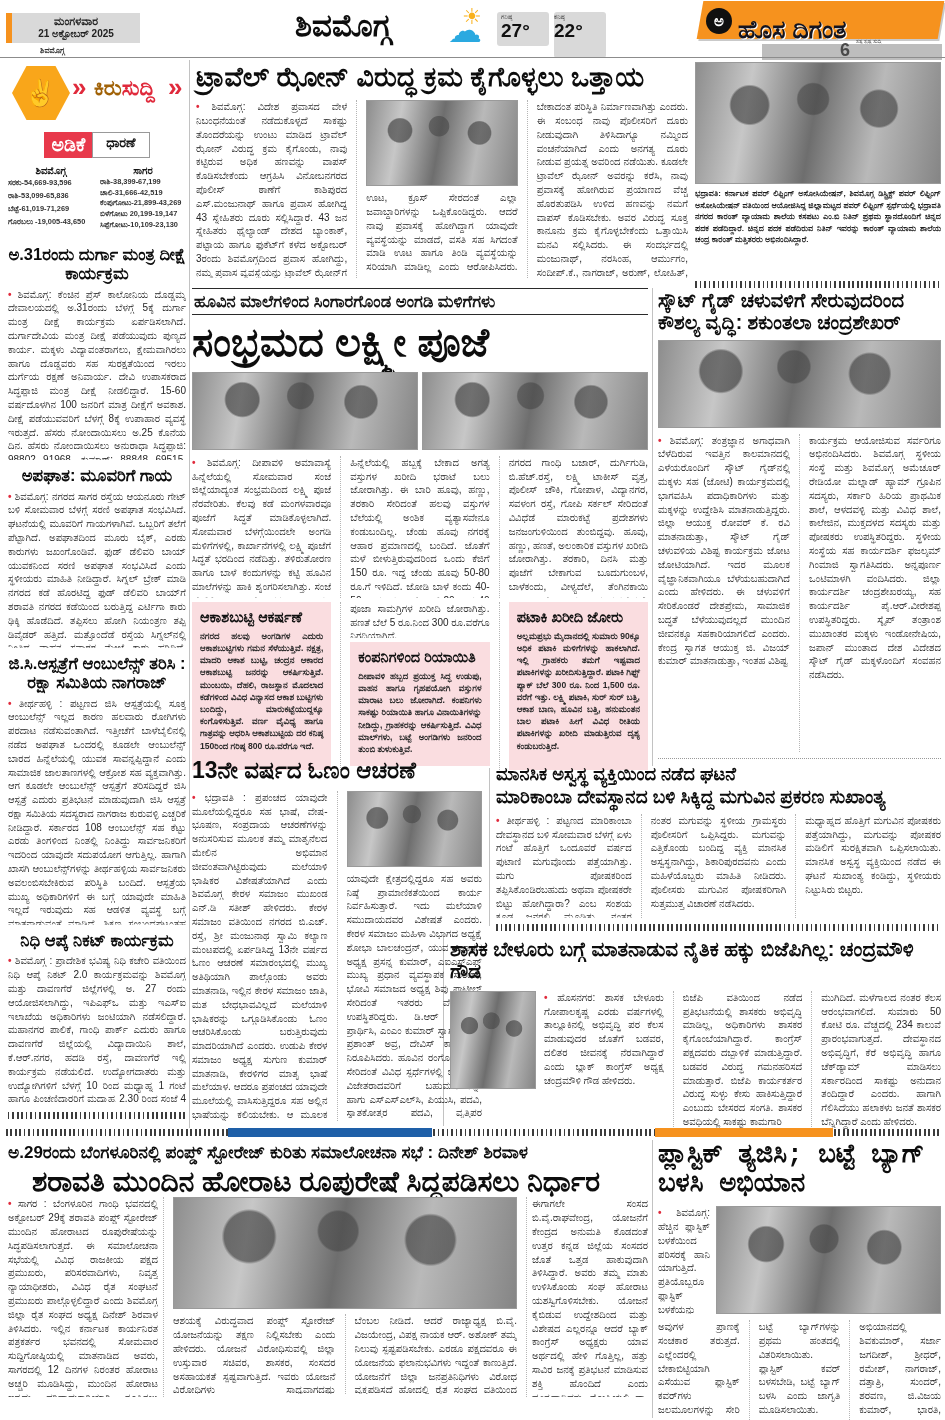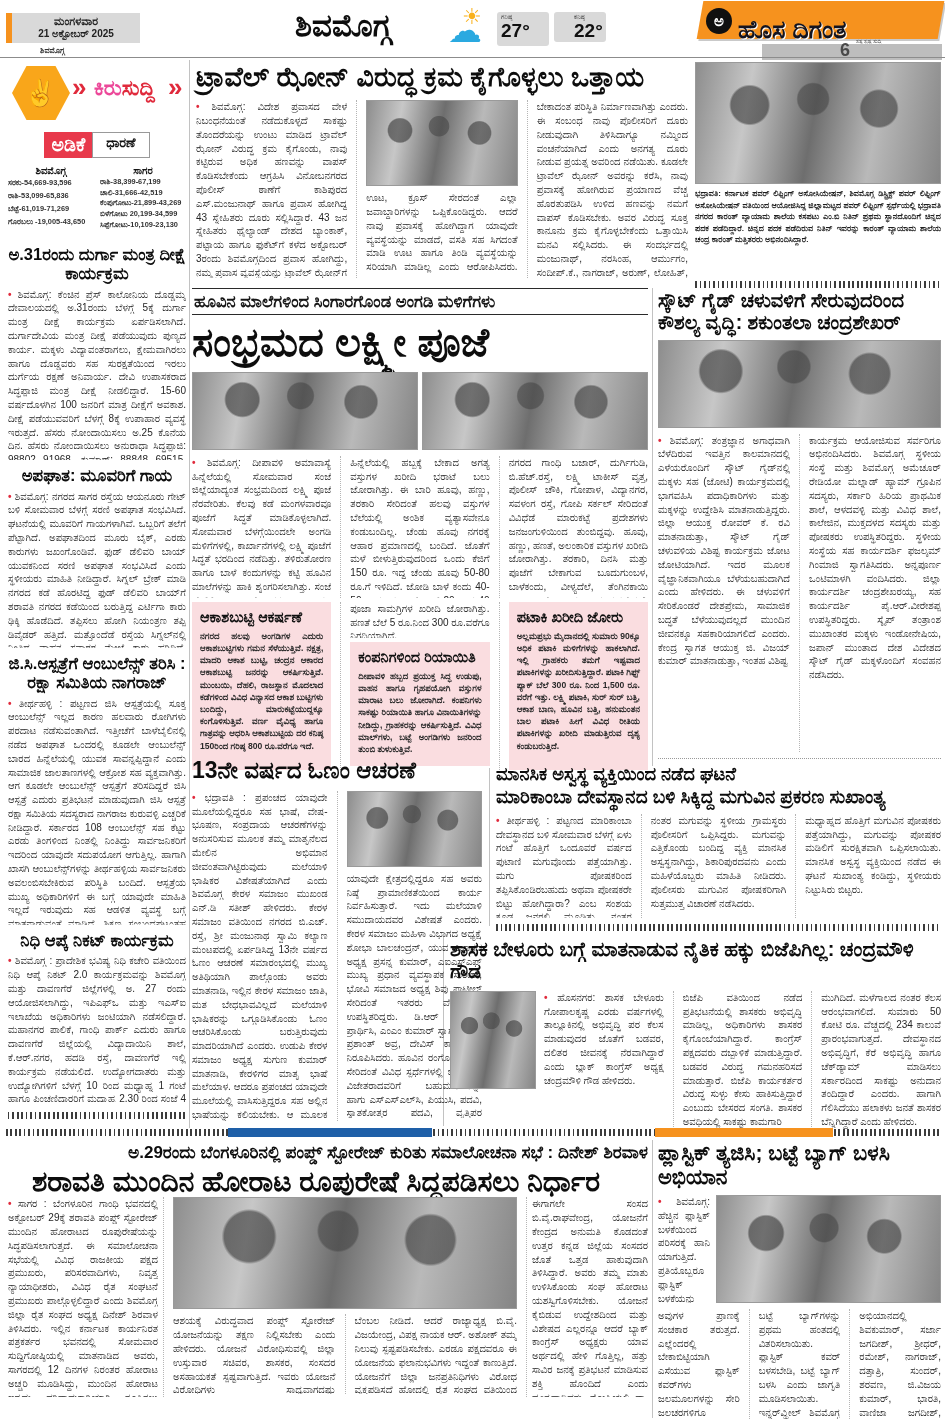--- a/index.html
+++ b/index.html
@@ -43,21 +43,21 @@
 
   <div class="abs" style="left:295px;top:8px;font-size:31px;font-weight:bold;color:#0d0d0d;">ಶಿವಮೊಗ್ಗ</div>
   <div class="abs" style="left:448px;top:8px;width:42px;height:40px;">
     <span style="position:absolute;left:14px;top:-4px;font-size:22px;color:#f9c built11a;color:#f9b11a;">☀</span>
     <span style="position:absolute;left:0;top:2px;font-size:34px;color:#2aa9e0;">☁</span>
   </div>
   <div class="abs graychip" style="left:497px;top:12px;width:52px;height:34px;border-radius:3px;padding:1px 4px;box-sizing:border-box;">
     <div style="font-size:6.5px;color:#444;">ಗರಿಷ್ಠ</div>
     <div style="font-size:19px;font-weight:bold;color:#111;line-height:1;">27°</div>
   </div>
-  <div class="abs graychip" style="left:554px;top:12px;width:52px;height:30px;border-radius:3px;padding:1px 20px;box-sizing:border-box;">
+  <div class="abs graychip" style="left:554px;top:12px;width:52px;height:46px;border-radius:3px;padding:1px 0;box-sizing:border-box;">
     <div style="font-size:6.5px;color:#444;">ಕನಿಷ್ಠ</div>
     <div style="font-size:19px;font-weight:bold;color:#111;line-height:1;">22°</div>
   </div>
 
   <div class="abs" style="left:700px;top:1px;width:241px;height:38px;background:#f6921e;transform:skewX(-10deg);box-shadow:2px 2px 0 #c9c9c9;"></div>
   <div class="abs" style="left:706px;top:3px;width:235px;height:36px;display:flex;align-items:center;gap:6px;">
     <span style="width:26px;height:26px;border-radius:50%;background:#101010;color:#fff;display:inline-flex;align-items:center;justify-content:center;font-size:15px;font-weight:bold;">ಅ</span>
     <span style="font-size:25px;font-weight:bold;color:#14141f;text-shadow:1px 1px 0 #ffffff;margin-top:18px;">ಹೊಸ ದಿಗಂತ</span>
   </div>
   <div class="abs" style="left:856px;top:38px;font-size:5.5px;color:#333;">ಸತ್ಯ ಸ್ಪಷ್ಟ ಸುದ್ದಿ</div>
@@ -70,21 +70,21 @@
   <div class="abs vrule" style="left:652px;top:288px;height:478px;"></div>
   <div class="abs vrule" style="left:489px;top:768px;height:158px;"></div>
   <div class="abs vrule" style="left:443px;top:936px;height:190px;"></div>
   <div class="abs vrule" style="left:652px;top:1140px;height:278px;"></div>
 
   <div class="abs" style="left:8px;top:64px;width:178px;">
     <div style="position:relative;height:66px;">
       <span style="position:absolute;left:4px;top:2px;width:58px;height:54px;background:#f9a61a;clip-path:polygon(25% 0,75% 0,100% 50%,75% 100%,25% 100%,0 50%);display:flex;align-items:center;justify-content:center;font-size:26px;color:#fff;">✌</span>
       <span class="chev" style="position:absolute;left:64px;top:8px;">»</span>
       <span style="position:absolute;left:86px;top:12px;font-size:21px;font-weight:bold;">
-        <span style="color:#ec4899;font-family:Liberation Mono, monospace;">ಕಿರು</span><span class="red">ಸುದ್ದಿ</span>
+        <span style="color:#a16207;font-family:Liberation Mono, monospace;">ಕಿರು</span><span class="red">ಸುದ್ದಿ</span>
       </span>
       <span class="chev" style="position:absolute;left:160px;top:8px;">»</span>
     </div>
     <div style="display:flex;justify-content:center;gap:0;margin-top:2px;">
       <span style="background:#e8394b;color:#fff;font-size:19px;font-weight:bold;padding:2px 7px;">ಅಡಿಕೆ</span>
       <span style="border:1px solid #999;color:#111;font-size:13px;font-weight:bold;padding:2px 13px;">ಧಾರಣೆ</span>
     </div>
     <div style="display:flex;gap:6px;margin-top:7px;">
       <div style="flex:1;">
         <div style="text-align:center;font-size:10px;font-weight:bold;">ಶಿವಮೊಗ್ಗ</div>
@@ -94,21 +94,21 @@
           <div>ಬೆಟ್ಟೆ-61,019-71,269</div>
           <div>ಗೊರಬಲು -19,005-43,650</div>
         </div>
       </div>
       <div style="flex:1;">
         <div style="text-align:center;font-size:10px;font-weight:bold;">ಸಾಗರ</div>
         <div style="font-size:7.4px;font-weight:bold;line-height:1.45;color:#333;">
           <div>ರಾಶಿ-38,399-67,199</div>
           <div>ಚಾಲಿ-31,666-42,519</div>
           <div>ಕೆಂಪುಗೋಟು-21,899-43,269</div>
-          <div>ಬಿಳೆಗೋಟು 20,199-34,599</div>
+          <div>ಬಿಳೆಗೋಟು 20,199-19,147</div>
           <div>ಸಿಪ್ಪೆಗೋಟು-10,109-23,130</div>
         </div>
       </div>
     </div>
 
     <div style="margin-top:14px;">
       <div class="sb-title">ಅ.31ರಂದು ದುರ್ಗಾ ಮಂತ್ರ ದೀಕ್ಷೆ ಕಾರ್ಯಕ್ರಮ</div>
       <div class="bodytxt dl" style="margin-top:5px;height:172px;">ಶಿವಮೊಗ್ಗ: ಕೆಂಚಿನ ಪ್ರೆಸ್ ಕಾಲೋನಿಯ ದೊಡ್ಡಮ್ಮ ದೇವಾಲಯದಲ್ಲಿ ಅ.31ರಂದು ಬೆಳಗ್ಗೆ 5ಕ್ಕೆ ದುರ್ಗಾ ಮಂತ್ರ ದೀಕ್ಷೆ ಕಾರ್ಯಕ್ರಮ ಏರ್ಪಡಿಸಲಾಗಿದೆ. ದುರ್ಗಾದೇವಿಯ ಮಂತ್ರ ದೀಕ್ಷೆ ಪಡೆಯುವುದು ಪುಣ್ಯದ ಕಾರ್ಯ. ಮಕ್ಕಳು ವಿದ್ಯಾವಂತರಾಗಲು, ಕ್ಷೇಮವಾಗಿರಲು ಹಾಗೂ ದೊಡ್ಡವರು ಸಹ ಸುರಕ್ಷತೆಯಿಂದ ಇರಲು ದುರ್ಗೆಯ ರಕ್ಷಣೆ ಅನಿವಾರ್ಯ. ದೇವಿ ಉಪಾಸಕರಾದ ಸಿದ್ಧಪ್ಪಾಜಿ ಮಂತ್ರ ದೀಕ್ಷೆ ನೀಡಲಿದ್ದಾರೆ. 15-60 ವರ್ಷದೊಳಗಿನ 100 ಜನರಿಗೆ ಮಾತ್ರ ದೀಕ್ಷೆಗೆ ಅವಕಾಶ. ದೀಕ್ಷೆ ಪಡೆಯುವವರಿಗೆ ಬೆಳಗ್ಗೆ 8ಕ್ಕೆ ಉಪಾಹಾರ ವ್ಯವಸ್ಥೆ ಇರುತ್ತದೆ. ಹೆಸರು ನೋಂದಾಯಿಸಲು ಅ.25 ಕೊನೆಯ ದಿನ. ಹೆಸರು ನೋಂದಾಯಿಸಲು ಅನುರಾಧಾ ಸಿದ್ಧಪ್ಪಾಜಿ: 98802 91968, ಕುಮಾರ್: 88848 69515, ಸತೀಶ್: 99453 11477, ಗಣೇಂದ್ರ : 9972161461 ಇಲ್ಲಿಗೆ ಸಂಪರ್ಕಿಸಬಹುದು.</div>
     </div>
     <div style="margin-top:6px;">
@@ -223,37 +223,37 @@
         <div class="col bodytxt">ಮುಗಿದಿದೆ. ಮಳೆಗಾಲದ ನಂತರ ಕೆಲಸ ಆರಂಭವಾಗಲಿದೆ. ಸುಮಾರು 50 ಕೋಟಿ ರೂ. ವೆಚ್ಚದಲ್ಲಿ 234 ಕಾಲುವೆ ಪ್ರಾರಂಭವಾಗುತ್ತದೆ. ದೇವಸ್ಥಾನದ ಅಭಿವೃದ್ಧಿಗೆ, ಕೆರೆ ಅಭಿವೃದ್ಧಿ ಹಾಗೂ ಚೆಕ್‌ಡ್ಯಾಮ್ ಮಾಡಿಸಲು ಸರ್ಕಾರದಿಂದ ಸಾಕಷ್ಟು ಅನುದಾನ ತಂದಿದ್ದಾರೆ ಎಂದರು.   ಹಾಗಾಗಿ ಗೆಲಿಸಿದೆಯು ಹಲಾಕಳು ಜನತೆ ಶಾಸಕರ ಬೆನ್ನಿಗಿದ್ದಾರೆ ಎಂದು ಹೇಳಿದರು.</div>
       </div>
     </div>
   </div>
 
   <div class="abs hatch" style="left:6px;top:1129px;width:935px;"></div>
   <div class="abs" style="left:228px;top:1128px;width:204px;height:9px;background:#1e5fa8;"></div>
   <div class="abs" style="left:655px;top:1128px;width:178px;height:9px;background:#f6921e;"></div>
 
   <div class="abs" style="left:8px;top:1143px;width:640px;">
-    <div class="hl" style="font-size:17px;text-align:right;">ಅ.29ರಂದು ಬೆಂಗಳೂರಿನಲ್ಲಿ ಪಂಪ್ಡ್ ಸ್ಟೋರೇಜ್ ಕುರಿತು ಸಮಾಲೋಚನಾ ಸಭೆ : ದಿನೇಶ್ ಶಿರವಾಳ</div>
+    <div class="hl" style="font-size:17px;">ಅ.29ರಂದು ಬೆಂಗಳೂರಿನಲ್ಲಿ ಪಂಪ್ಡ್ ಸ್ಟೋರೇಜ್ ಕುರಿತು ಸಮಾಲೋಚನಾ ಸಭೆ : ದಿನೇಶ್ ಶಿರವಾಳ</div>
     <div class="hl" style="font-size:28px;margin-top:4px;margin-left:24px;">ಶರಾವತಿ ಮುಂದಿನ ಹೋರಾಟ ರೂಪುರೇಷೆ ಸಿದ್ಧಪಡಿಸಲು ನಿರ್ಧಾರ</div>
     <div style="display:flex;gap:5px;height:200px;">
       <div class="bodytxt dl" style="width:150px;overflow:hidden;">ಸಾಗರ : ಬೆಂಗಳೂರಿನ ಗಾಂಧಿ ಭವನದಲ್ಲಿ ಅಕ್ಟೋಬರ್ 29ಕ್ಕೆ ಶರಾವತಿ ಪಂಪ್ಡ್ ಸ್ಟೋರೇಜ್ ಮುಂದಿನ ಹೋರಾಟದ ರೂಪುರೇಷೆಯನ್ನು ಸಿದ್ಧಪಡಿಸಲಾಗುತ್ತದೆ. ಈ ಸಮಾಲೋಚನಾ ಸಭೆಯಲ್ಲಿ ವಿವಿಧ ರಾಜಕೀಯ ಪಕ್ಷದ ಪ್ರಮುಖರು, ಪರಿಸರವಾದಿಗಳು, ನಿವೃತ್ತ ನ್ಯಾಯಾಧೀಶರು, ವಿವಿಧ ರೈತ ಸಂಘಟನೆ ಪ್ರಮುಖರು ಪಾಲ್ಗೊಳ್ಳಲಿದ್ದಾರೆ ಎಂದು ಶಿವಮೊಗ್ಗ ಜಿಲ್ಲಾ ರೈತ ಸಂಘದ ಅಧ್ಯಕ್ಷ ದಿನೇಶ್ ಶಿರವಾಳ ತಿಳಿಸಿದರು.   ಇಲ್ಲಿನ ಕರ್ನಾಟಕ ಕಾರ್ಯನಿರತ ಪತ್ರಕರ್ತರ ಭವನದಲ್ಲಿ ಸೋಮವಾರ ಸುದ್ದಿಗೋಷ್ಠಿಯಲ್ಲಿ ಮಾತನಾಡಿದ ಅವರು, ಸಾಗರದಲ್ಲಿ 12 ದಿನಗಳ ನಿರಂತರ ಹೋರಾಟ ಅಚ್ಚರಿ ಮೂಡಿಸಿದ್ದು, ಮುಂದಿನ ಹೋರಾಟ ಇನ್ನಷ್ಟು ಪರಿಣಾಮಕಾರಿಯಾಗಿ ರೂಪಿಸಲು ಬೆಂಗಳೂರಿನ ಗಾಂಧಿ ಭವನದಲ್ಲಿ ನಡೆಯುವ ಸಭೆ ಪ್ರಮುಖವಾಗಿದೆ. ಸರ್ಕಾರದ ಜನರ</div>
       <div style="width:344px;border-left:1px dotted #b5b5b5;border-right:1px dotted #b5b5b5;padding:0 9px;">
         <div class="photo" style="height:112px;"></div>
         <div class="cols" style="margin-top:5px;height:80px;">
           <div class="col bodytxt">ಆಶಯಕ್ಕೆ ವಿರುದ್ಧವಾದ ಪಂಪ್ಡ್ ಸ್ಟೋರೇಜ್ ಯೋಜನೆಯನ್ನು ತಕ್ಷಣ ನಿಲ್ಲಿಸಬೇಕು ಎಂದು ಹೇಳಿದರು.   ಯೋಜನೆ ವಿರೋಧಿಸುವಲ್ಲಿ ಜಿಲ್ಲಾ ಉಸ್ತುವಾರ ಸಚಿವರ, ಶಾಸಕರ, ಸಂಸದರ ಅಸಹಾಯಕತೆ ಸ್ಪಷ್ಟವಾಗುತ್ತಿದೆ. ಇವರು ಯೋಜನೆ ವಿರೋಧಿಗಳು ಸಾಧ್ಯವಾಗದಷ್ಟು ಅಸಹಾಯಕರಾಗಿದ್ದಾರೆ. ಯೋಜನೆಗೆ ಒಪ್ಪಿಗೆ ನೀಡಿದರೆ ನಮ್ಮವರನ್ನು ನಾವು ಬಲಿ ಕೊಟ್ಟಂತೆ ಆಗುತ್ತದೆ ಎನ್ನುವ ಅರಿವು ಜನಪ್ರತಿನಿಧಿಗಳಿಗೆ ಬರಬೇಕು. ಬಿಜೆಪಿ ಸ್ಥಳೀಯ ಮಟ್ಟದಲ್ಲಿ ಯೋಜನೆಗೆ</div>
           <div class="col bodytxt">ಬೆಂಬಲ ನೀಡಿದೆ. ಆದರೆ ರಾಜ್ಯಾಧ್ಯಕ್ಷ ಬಿ.ವೈ. ವಿಜಯೇಂದ್ರ, ವಿಪಕ್ಷ ನಾಯಕ ಆರ್. ಅಶೋಕ್ ತಮ್ಮ ನಿಲುವು ಸ್ಪಷ್ಟಪಡಿಸಬೇಕು. ಎರಡೂ ಪಕ್ಷದವರೂ ಈ ಯೋಜನೆಯ ಫಲಾನುಭವಿಗಳು ಇದ್ದಂತೆ ಕಾಣುತ್ತಿದೆ. ಯೋಜನೆಗೆ ಜಿಲ್ಲಾ ಜನಪ್ರತಿನಿಧಿಗಳು ವಿರೋಧ ವ್ಯಕ್ತಪಡಿಸದೆ ಹೋದಲ್ಲಿ ರೈತ ಸಂಘದ ವತಿಯಿಂದ ಪ್ರಮುಖ ಜನಪ್ರತಿನಿಧಿಗಳ ಮುಖವಾಡ ಧರಿಸಿ ಶಿವಮೊಗ್ಗ ನಗರದಲ್ಲಿ ಪ್ರತಿಭಟನೆ ನಡೆಸಲಾಗುತ್ತದೆ ಎಂದು ಎಚ್ಚರಿಕೆ ನೀಡಿದರು.</div>
         </div>
       </div>
       <div class="bodytxt" style="flex:1;overflow:hidden;">ಈಗಾಗಲೇ ಸಂಸದ ಬಿ.ವೈ.ರಾಘವೇಂದ್ರ, ಯೋಜನೆಗೆ ಕೇಂದ್ರದ ಅನುಮತಿ ಕೊಡದಂತೆ ಉತ್ತರ ಕನ್ನಡ ಜಿಲ್ಲೆಯ ಸಂಸದರ ಜೊತೆ ಒತ್ತಡ ಹಾಕುವುದಾಗಿ ತಿಳಿಸಿದ್ದಾರೆ. ಅವರು ತಮ್ಮ ಮಾತು ಉಳಿಸಿಕೊಂಡು ಸಂಘ ಹೋರಾಟ ಯಶಸ್ವಿಗೊಳಿಸಬೇಕು. ಯೋಜನೆ ಕೈಬಿಡುವ ಉದ್ದೇಶದಿಂದ ಮತ್ತು ವಿಶೇಷದ ಎಲ್ಲರನ್ನೂ ಆದರೆ ಬ್ಯಾಕ್ ಕಾಂಗ್ರೆಸ್ ಅಧ್ಯಕ್ಷರು ಯಾವ ಅರ್ಥದಲ್ಲಿ ಹೇಳಿ ಗೊತ್ತಿಲ್ಲ, ಹತ್ತು ಸಾವಿರ ಜನಕ್ಕೆ ಪ್ರತಿಭಟನೆ ಮಾಡಿಸುವ ಶಕ್ತಿ ಹೊಂದಿದೆ ಎಂದು ವ್ಯಂಗ್ಯವಾಡಿದರು.   ಗೋಷ್ಠಿಯಲ್ಲಿ ಡಾ. ರಾಜಶೇಖರ, ಶಿವು ಮೈಲಾರಿಕೊಪ್ಪ, ದೇವರಾಜ್, ಮೇಘರಾಜ್, ಚಂದ್ರಪ್ಪ ಉಪಸ್ಥಿತರಿದ್ದರು.</div>
     </div>
   </div>
 
   <div class="abs" style="left:658px;top:1141px;width:283px;">
-    <div class="hl" style="font-size:21px;">ಪ್ಲಾಸ್ಟಿಕ್ ತ್ಯಜಿಸಿ; ಬಟ್ಟೆ ಬ್ಯಾಗ್ ಬಳಸಿ ಅಭಿಯಾನ</div>
+    <div class="hl" style="font-size:26px;font-family:Liberation Mono, monospace;">ಪ್ಲಾಸ್ಟಿಕ್ ತ್ಯಜಿಸಿ; ಬಟ್ಟೆ ಬ್ಯಾಗ್ ಬಳಸಿ ಅಭಿಯಾನ</div>
     <div style="display:flex;gap:6px;margin-top:7px;height:108px;">
       <div class="bodytxt dl" style="width:52px;overflow:hidden;">ಶಿವಮೊಗ್ಗ: ಹೆಚ್ಚಿನ ಪ್ಲಾಸ್ಟಿಕ್ ಬಳಕೆಯಿಂದ ಪರಿಸರಕ್ಕೆ ಹಾನಿ ಯಾಗುತ್ತಿದೆ. ಪ್ರತಿಯೊಬ್ಬರೂ ಪ್ಲಾಸ್ಟಿಕ್ ಬಳಕೆಯನ್ನು ನಿಲ್ಲಿಸಬೇಕು. ಅಗತ್ಯ ಕೆಲಸ ಗಳಿಗೆ ಬಟ್ಟೆ ಬ್ಯಾಗ್ ಬಳಸಬೇಕು ಎಂದು ಪೈ.ಚಂದ್ರಶೇಖರ್ ಕರೆ ನೀಡಿದರು.   ಉತ್ತರ ಶಿವಮೊಗ್ಗ ನಗರದ ಗಾಂಧಿ ಬಜಾರ್‌ನಲ್ಲಿ ನಡೆದ ಜಾಗೃತಿ ಅಭಿಯಾನದಲ್ಲಿ ಮಾತನಾಡಿದ ಅವರು, ಪ್ಲಾಸ್ಟಿಕ್ ತಿನ್ನುವ ಕುರುಡೆ ಬಟ್ಟೆ ಸೇರಿ</div>
       <div class="photo" style="flex:1;"></div>
     </div>
     <div class="cols" style="margin-top:6px;height:128px;">
       <div class="col bodytxt">ಅವುಗಳ ಪ್ರಾಣಕ್ಕೆ ಸಂಚಕಾರ ತರುತ್ತದೆ. ಎಲ್ಲೆಂದರಲ್ಲಿ ಬೇಕಾಬಿಟ್ಟಿಯಾಗಿ ಎಸೆಯುವ ಪ್ಲಾಸ್ಟಿಕ್ ಕವರ್‌ಗಳು ಜಲಮೂಲಗಳನ್ನು ಸೇರಿ ಜಲಚರಗಳಿಗೂ ಹಾನಿಕಾರಕವಾಗಿವೆ. ನಾವು ಈಗಲಾದರೂ ಎಚ್ಚೆತ್ತುಕೊಂಡು ಪರಿಸರ ರಕ್ಷಿಸಬೇಕು ಎಂದು ಕೋರಿದರು.   ರೋಟರಿ ಕ್ಲಬ್ ಶಿವಮೊಗ್ಗ ಉತ್ತರ ಅಧ್ಯಕ್ಷ ಬಸವರಾಜಪ್ಪ ಮಾತನಾಡಿ, ಅಭಿಯಾನವನ್ನು ವರ್ಷಪೂರ್ತಿ ಹಮ್ಮಿಕೊಳ್ಳಲಾಗುವುದು. ಸಮಾಜಮುಖಿ ಕಾರ್ಯಗಳಲ್ಲಿ ನಿರಂತರ ಕೊಡಗಿಸಿಕೊಳ್ಳಲಾಗುವುದು ಎಂದರು.   ಅಭಿಯಾನದಲ್ಲಿ ರೋಟರಿ ಹಾಗೂ ಇನ್ನರ್‌ವ್ಹೀಲ್ ಲೋಗೋ ಇರುವ 500</div>
       <div class="col bodytxt">ಬಟ್ಟೆ ಬ್ಯಾಗ್‌ಗಳನ್ನು ಪ್ರಥಮ ಹಂತದಲ್ಲಿ ವಿತರಿಸಲಾಯಿತು. ಪ್ಲಾಸ್ಟಿಕ್ ಕವರ್ ಬಳಸಬೇಡಿ, ಬಟ್ಟೆ ಬ್ಯಾಗ್ ಬಳಸಿ ಎಂದು ಜಾಗೃತಿ ಮೂಡಿಸಲಾಯಿತು.   ಇನ್ನರ್‌ವ್ಹೀಲ್ ಶಿವಮೊಗ್ಗ ಉತ್ತರ ಅಧ್ಯಕ್ಷೆ ಶಾರದಾ ಬಸವರಾಜ್ ಮಾತನಾಡಿ, ಸಾಮಾಜಿಕ ಕಳಕಳಿ ಕಾರ್ಯಕ್ಕೆ ಕೈಜೋಡಿಸುತ್ತೇವೆ ಎಂದರು.</div>
       <div class="col bodytxt">ಅಭಿಯಾನದಲ್ಲಿ ಶಿವಕುಮಾರ್, ಸರ್ಜಾ ಜಗದೀಶ್, ಶ್ರೀಧರ್, ರಮೇಶ್, ನಾಗರಾಜ್, ದತ್ತಾತ್ರಿ, ಸುಂದರ್, ಶರವಣ, ಜಿ.ವಿಜಯ ಕುಮಾರ್, ಭಾರತಿ, ವಾಣಿಜಾ ಜಗದೀಶ್, ಸುಜಾತ, ಸುನೀತಾ, ಕಾವ್ಯ, ಕೋಮಲ, ಉಷಾ, ಬಿಂದು, ಸುಮ, ಪ್ರಜ್ಞಾ ಇತರರಿದ್ದರು.</div>
     </div>
   </div>

